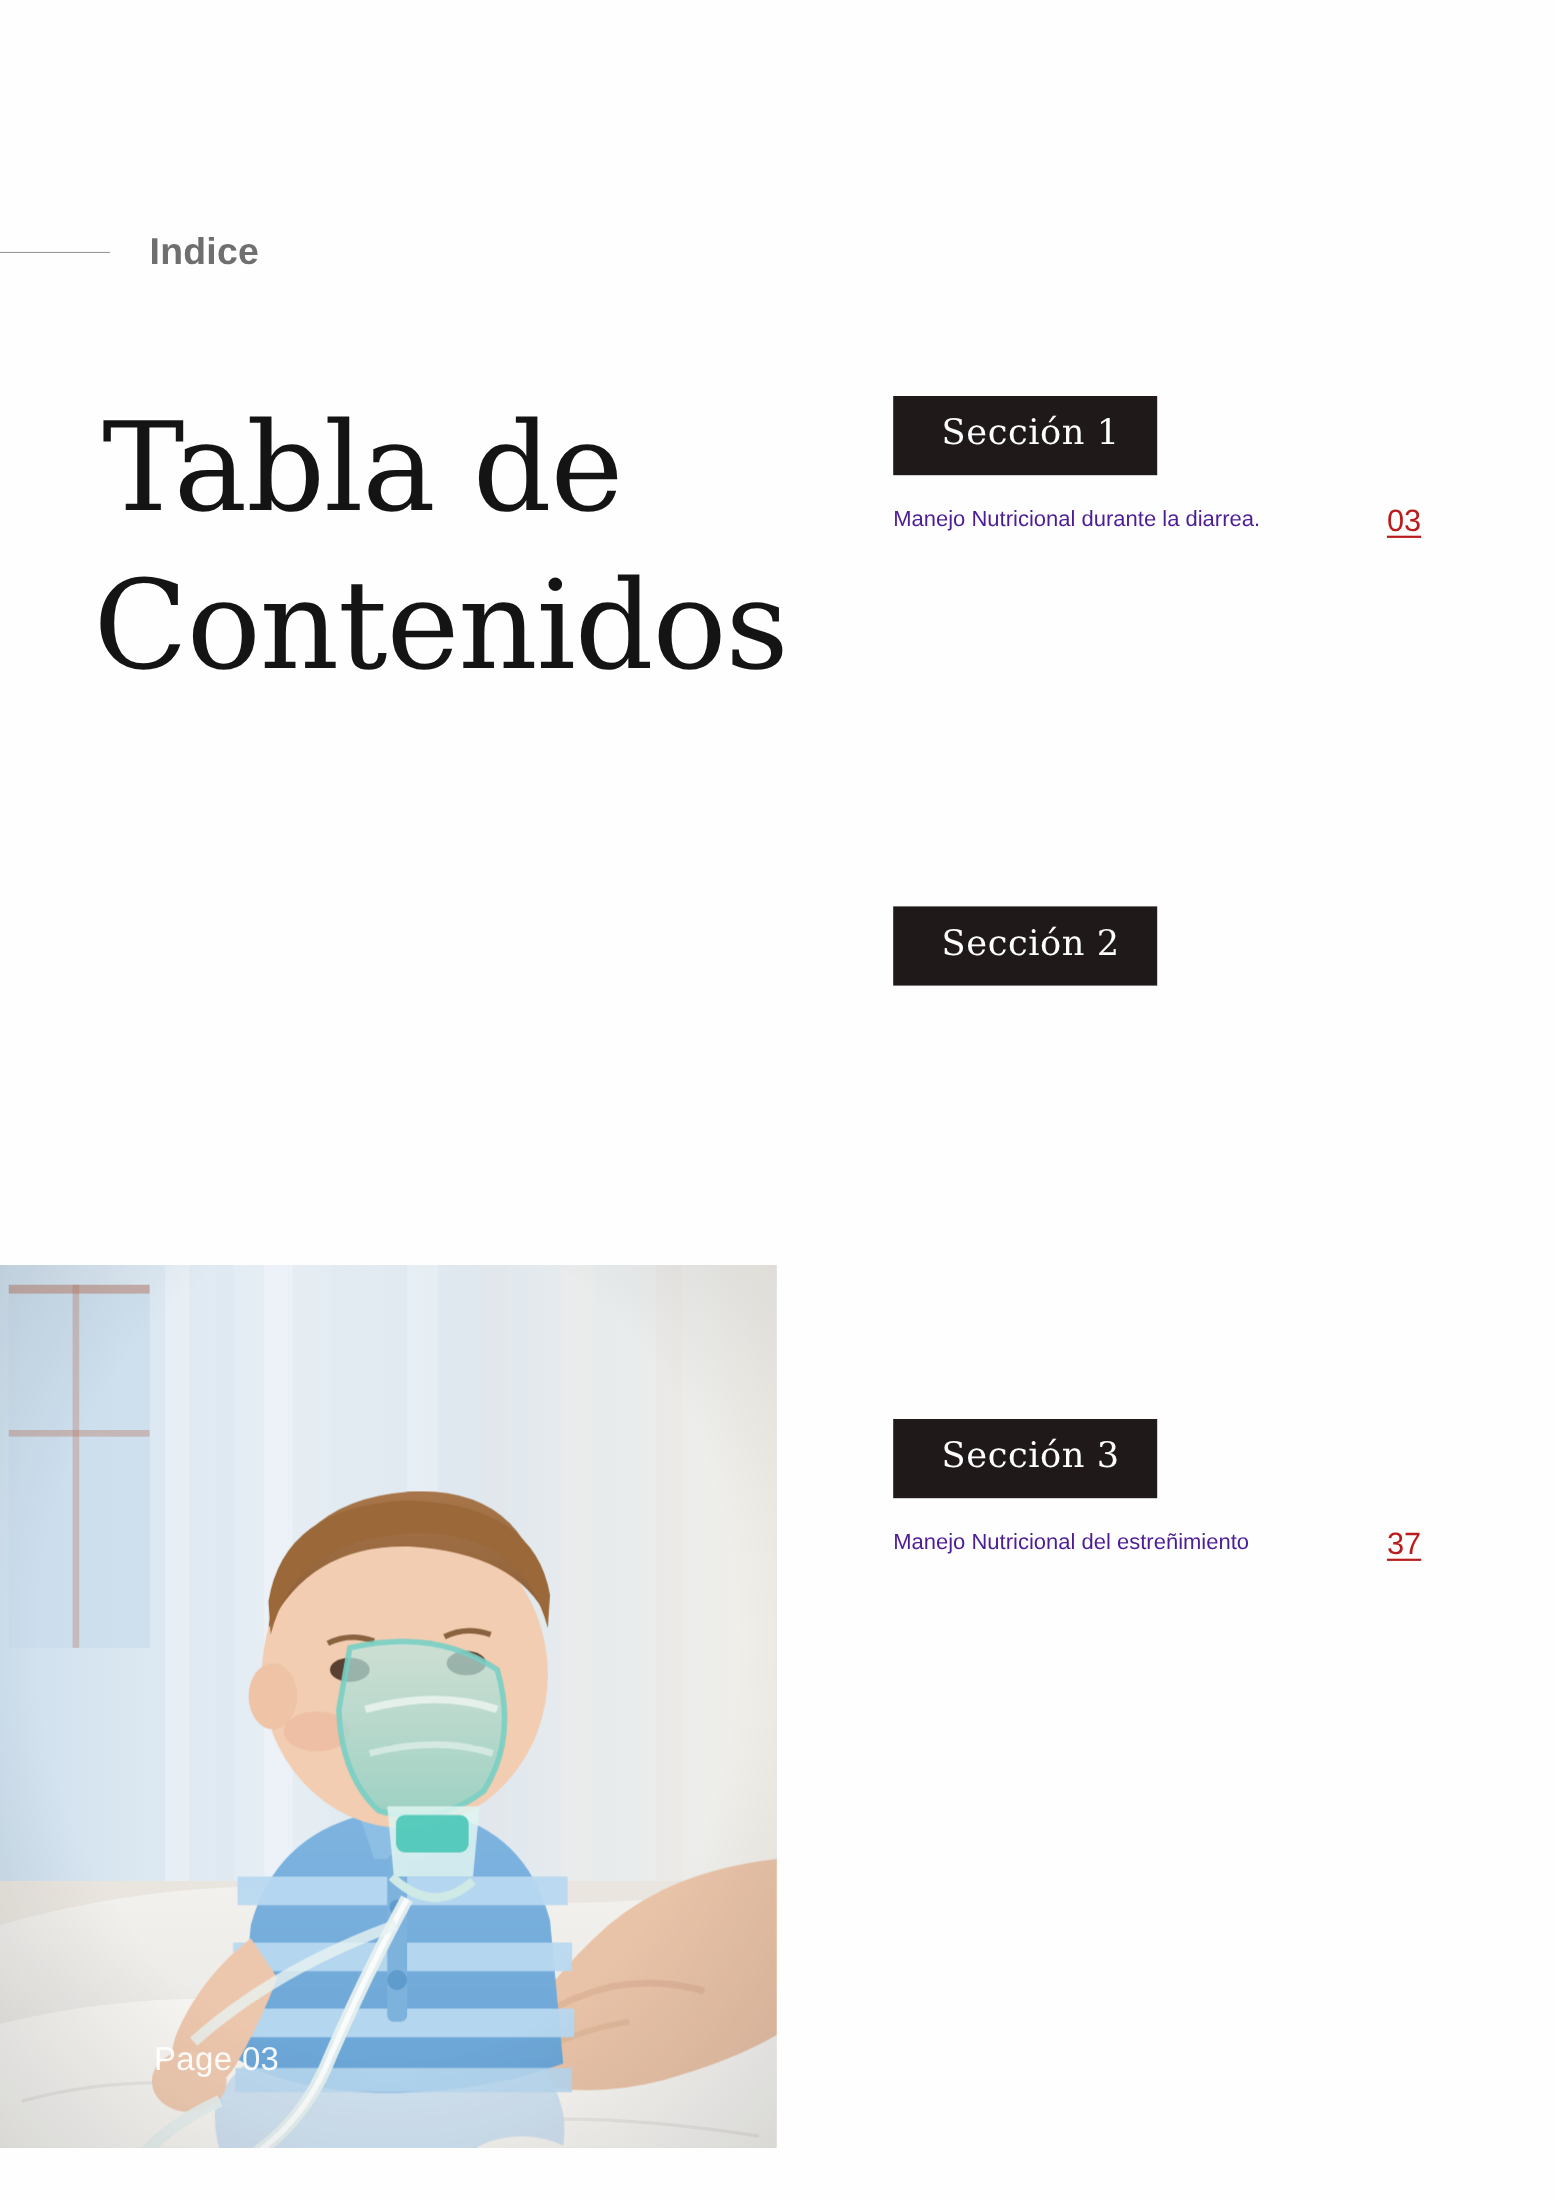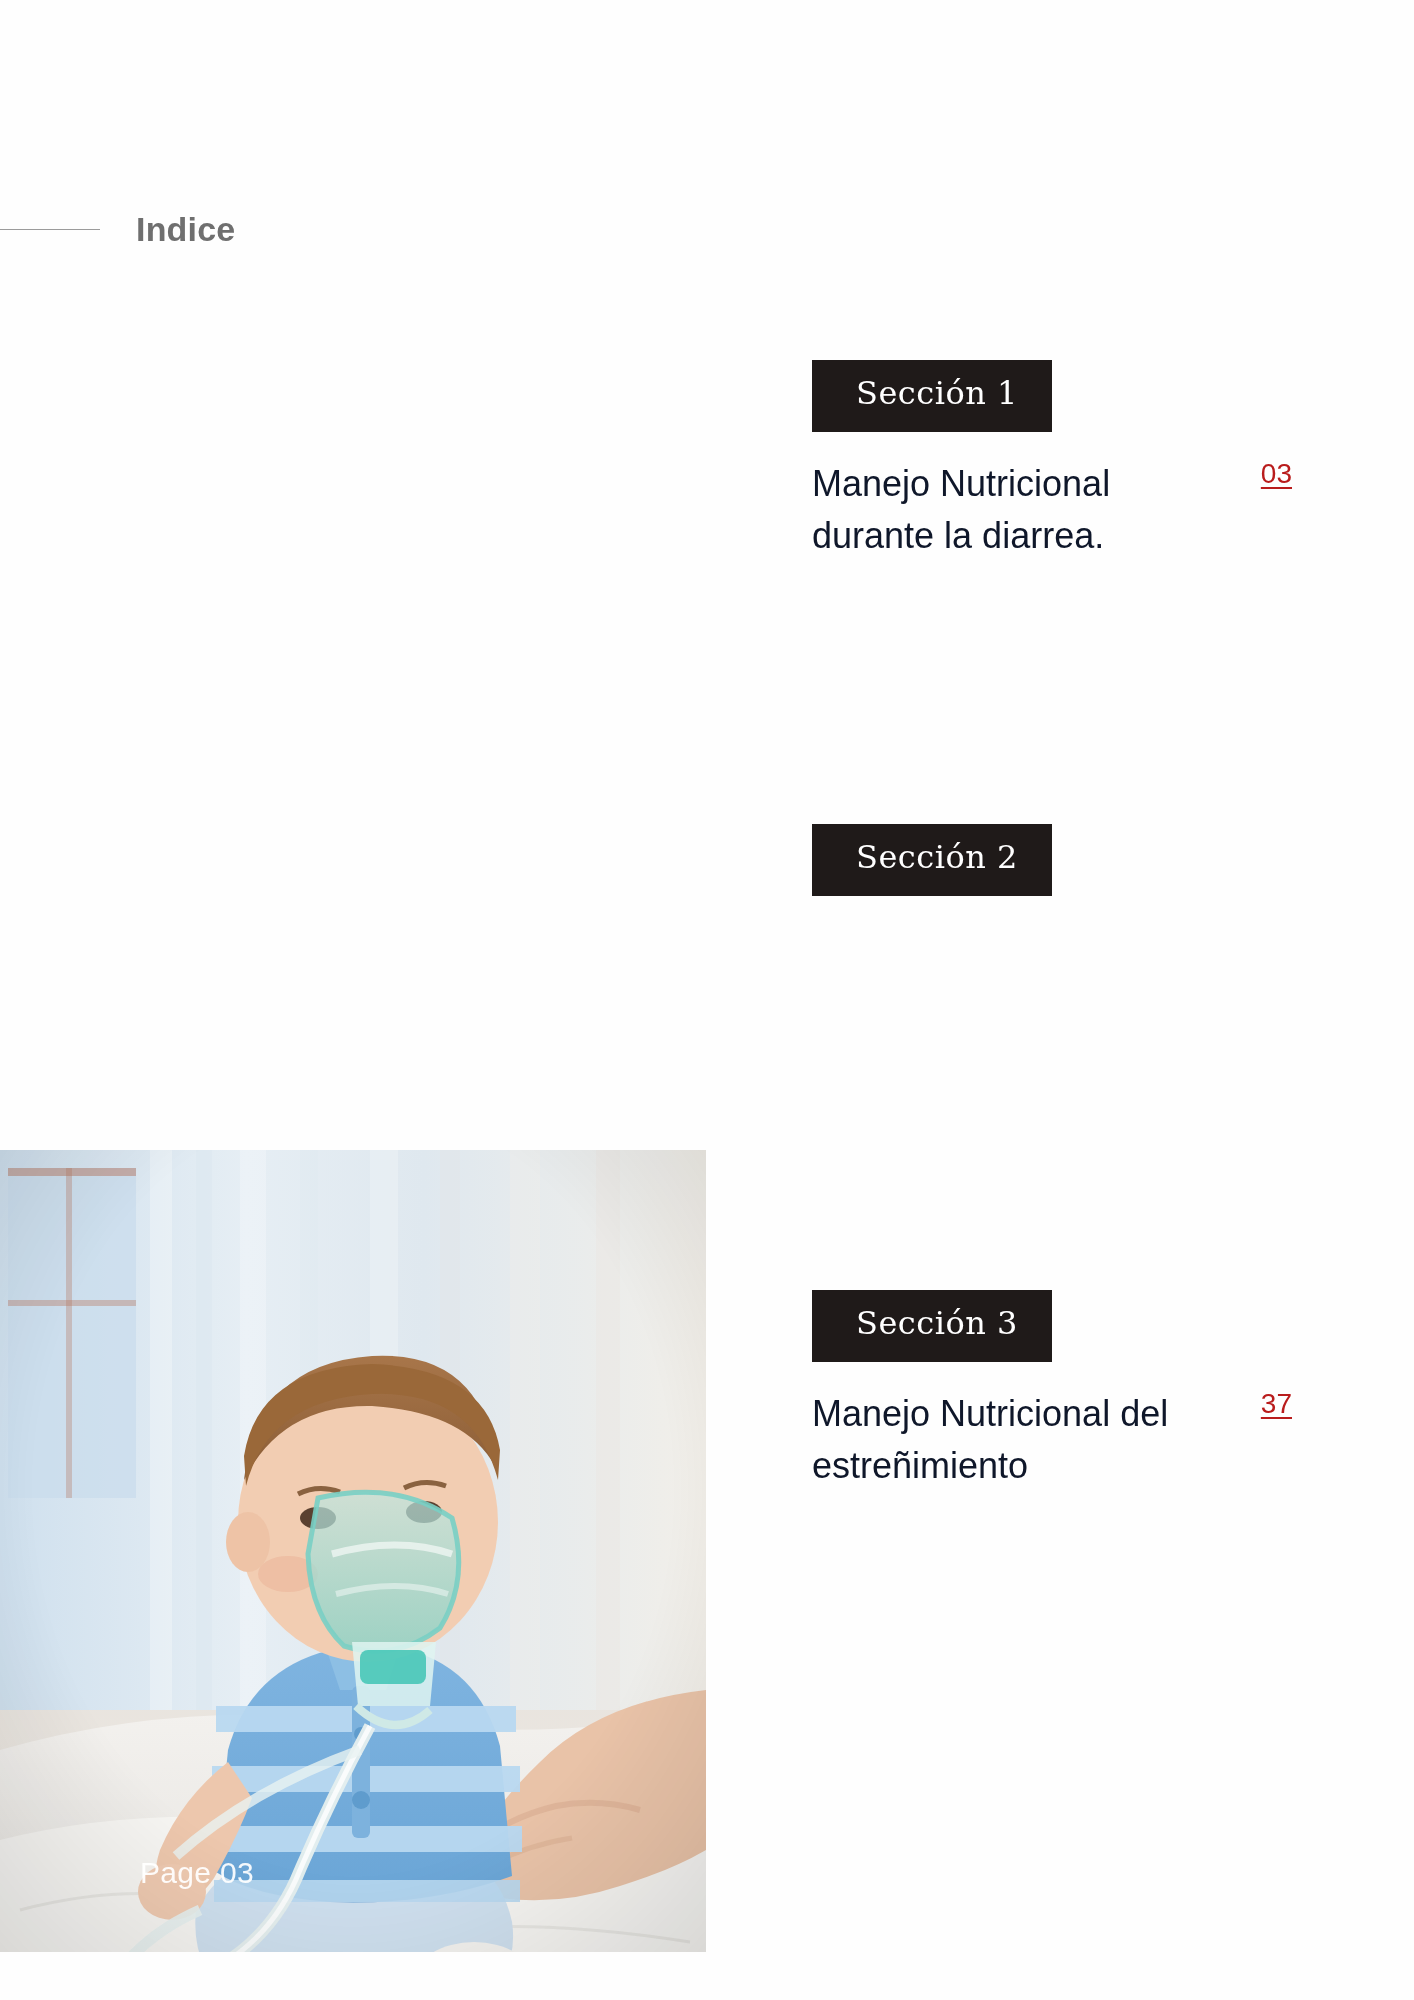--- a/index.html
+++ b/index.html
@@ -95,23 +95,23 @@
   }
 
   .section-body {
     margin-top: 26px;
     display: flex;
     justify-content: space-between;
     align-items: flex-start;
   }
   .section-text {
     font-family: "Liberation Sans", sans-serif;
-    font-size: 36px;
+    font-size: 20px;
     line-height: 1.45;
-    color: #0f172a;
+    color: #4c1d95;
     max-width: 372px;
   }
   .section-page {
     font-family: "Liberation Sans", sans-serif;
     font-size: 28px;
     color: #b91c1c;
     text-decoration: underline;
     text-underline-offset: 4px;
     white-space: nowrap;
     padding-left: 12px;
@@ -143,20 +143,24 @@
 </head>
 <body>
 
 <div class="page">
 
   <div class="eyebrow">
     <div class="eyebrow-rule"></div>
     <div class="eyebrow-text">Indice</div>
   </div>
 
+  <div class="title-block">
+    <div class="title-line line1">Tabla de</div>
+    <div class="title-line line2">Contenidos</div>
+  </div>
 
   <div class="sections">
 
     <div class="section s1">
       <div class="section-badge">
         <span>Sección 1</span>
       </div>
       <div class="section-body">
         <div class="section-text">Manejo Nutricional durante la diarrea.</div>
         <div class="section-page">03</div>

